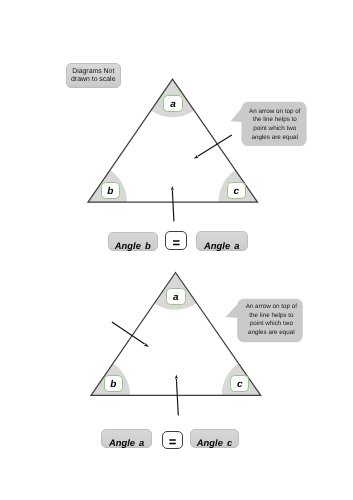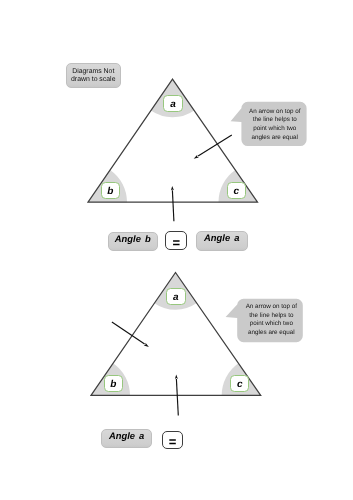--- a/index.html
+++ b/index.html
@@ -11,21 +11,21 @@
   .grey-box{position:absolute;border-radius:5px;
     background:linear-gradient(180deg,#d8d8d8 0%,#d3d3d3 40%,#cecece 85%,#c8c8c8 100%);
     border:0.8px solid #bfbfbf;
     box-sizing:border-box;display:flex;align-items:center;justify-content:center;}
   .note-box{flex-direction:column;}
   .note-line{font-size:6.9px;color:#111;line-height:7.9px;letter-spacing:0px;white-space:nowrap;}
 
   .callout-text{position:absolute;display:flex;flex-direction:column;align-items:center;justify-content:center;}
   .callout-line{font-size:6.3px;color:#151515;line-height:8.7px;white-space:nowrap;text-align:center;}
 
-  .eq-box{position:absolute;box-sizing:border-box;display:flex;align-items:flex-start;justify-content:center;
+  .eq-box{position:absolute;box-sizing:border-box;display:flex;align-items:flex-end;justify-content:center;
     border-radius:5px;
     background:linear-gradient(180deg,#d8d8d8 0%,#d3d3d3 40%,#cecece 85%,#c8c8c8 100%);
     border:0.8px solid #bfbfbf;}
   .eq-text{font-weight:bold;font-style:italic;font-size:9.4px;color:#000;letter-spacing:0px;word-spacing:1.5px;white-space:nowrap;line-height:1;position:relative;top:1px;}
 
   .op-box{position:absolute;box-sizing:border-box;display:flex;align-items:center;justify-content:center;
     border-radius:5px;background:#fff;border:1.3px solid #3d3d3d;}
   .op-text{font-weight:bold;font-size:13px;color:#000;line-height:1;position:relative;top:2px;}
 
   .ang-label{position:absolute;box-sizing:border-box;display:flex;align-items:center;justify-content:center;
@@ -120,14 +120,17 @@
   <div class="ang-label" style="left:230.3px;top:375.4px;width:18.9px;height:17px;">
     <span class="ang-text">c</span>
   </div>
 
   <div class="eq-box" style="left:101.1px;top:429.4px;width:51px;height:18.4px;">
     <span class="eq-text">Angle a</span>
   </div>
   <div class="op-box" style="left:161.6px;top:430.5px;width:21.7px;height:18.2px;">
     <span class="op-text">=</span>
   </div>
+  <div class="eq-box" style="left:189.6px;top:429.1px;width:49.8px;height:18.7px;">
+    <span class="eq-text">Angle c</span>
+  </div>
 
 </div>
 
 </body></html>

